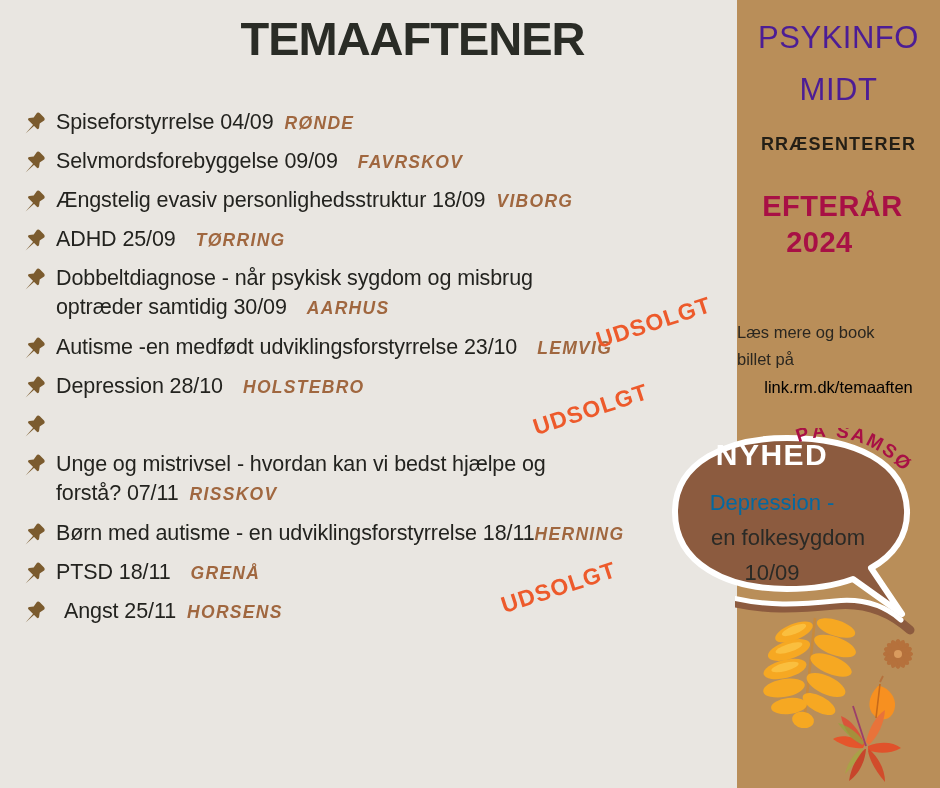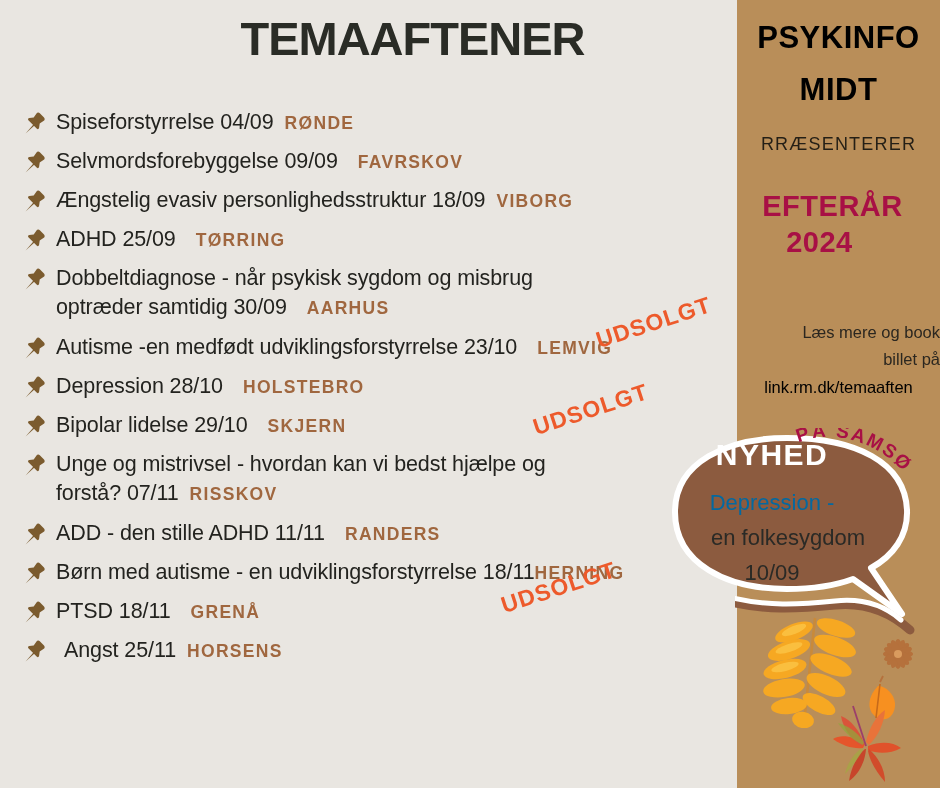--- a/index.html
+++ b/index.html
@@ -19,44 +19,44 @@
   
   #side-panel{
     position:absolute;
     left:737px;top:0;
     width:203px;height:788px;
     background:#B98E59;
   }
   .side-brand{
     position:absolute;left:0;width:203px;
     text-align:center;
-    color:#000000;
-    font-weight:bold;
+    color:#4c1d95;
+    font-weight:normal;
     letter-spacing:.5px;
     line-height:1.05;
   }
   #brand-line1{top:22px;font-size:31px;}
   #brand-line2{top:74px;font-size:31px;}
   #presenterer{
     position:absolute;left:0;top:134px;width:203px;
     text-align:center;color:#241F16;
-    font-size:18px;font-weight:normal;letter-spacing:1.2px;
+    font-size:18px;font-weight:bold;letter-spacing:1.2px;
   }
   #season{
     position:absolute;left:0;top:190px;width:191px;
     text-align:center;color:#A81045;
     font-size:29px;font-weight:bold;letter-spacing:.5px;
   }
   #season-year{
     position:absolute;left:0;top:226px;width:165px;
     text-align:center;color:#A81045;
     font-size:29px;font-weight:bold;letter-spacing:.5px;
   }
   #booking-line1,#booking-line2{
-    position:absolute;left:0;width:203px;text-align:right;
+    position:absolute;left:0;width:203px;text-align:left;
     color:#2B2720;font-size:16.5px;
   }
   #booking-line1{top:323px;}
   #booking-line2{top:350px;}
   #booking-url{
     position:absolute;left:0;top:378px;width:203px;
     text-align:center;color:#000000;font-size:16.5px;
   }
 
   
@@ -97,20 +97,21 @@
     letter-spacing:-.1px;
     white-space:nowrap;
   }
   .event-text.wrap{white-space:normal;}
   .city{
     color:#A0673F;
     font-size:17.5px;
     letter-spacing:1.3px;
     font-weight:bold;
     margin-left:11px;
+    font-style:italic;
   }
   .city.tight{margin-left:20px;}
   .city.gap-lg{margin-left:20px;}
 
   
   .udsolgt{
     position:absolute;
     color:#ED5A2B;
     font-size:23px;
     font-weight:bold;
@@ -287,52 +288,36 @@
 
     <div class="event-row">
       <span class="pin-icon">
         <svg width="26" height="26" viewBox="0 0 26 26">
             <g fill="#7B5B2E">
               <path d="M17.8 3.2c-1.1-1.1-2.6-.8-3.3.2l-2.8 4.1-4.3.6c-1.2.2-1.8 1.3-1 2.2l8.5 8.5c.9.8 2 .2 2.2-1l.6-4.3 4.1-2.8c1-.7 1.3-2.2.2-3.3z"></path>
               <path d="M11.4 14.6 3.6 23.4l8.8-7.8z"></path>
             </g>
           </svg>
       </span>
-      <span class="event-text">
-        <span>Bipolar lidelse 29/10</span><span class="city gap-lg">SKJERN</span>
-      </span>
     </div>
 
     <div class="event-row" style="min-height:60px;">
       <span class="pin-icon">
         <svg width="26" height="26" viewBox="0 0 26 26">
             <g fill="#7B5B2E">
               <path d="M17.8 3.2c-1.1-1.1-2.6-.8-3.3.2l-2.8 4.1-4.3.6c-1.2.2-1.8 1.3-1 2.2l8.5 8.5c.9.8 2 .2 2.2-1l.6-4.3 4.1-2.8c1-.7 1.3-2.2.2-3.3z"></path>
               <path d="M11.4 14.6 3.6 23.4l8.8-7.8z"></path>
             </g>
           </svg>
       </span>
       <span class="event-text wrap" style="max-width:540px">
         <span>Unge og mistrivsel - hvordan kan vi bedst hjælpe og forstå? 07/11</span><span class="city">RISSKOV</span>
       </span>
     </div>
 
-    <div class="event-row">
-      <span class="pin-icon">
-        <svg width="26" height="26" viewBox="0 0 26 26">
-            <g fill="#7B5B2E">
-              <path d="M17.8 3.2c-1.1-1.1-2.6-.8-3.3.2l-2.8 4.1-4.3.6c-1.2.2-1.8 1.3-1 2.2l8.5 8.5c.9.8 2 .2 2.2-1l.6-4.3 4.1-2.8c1-.7 1.3-2.2.2-3.3z"></path>
-              <path d="M11.4 14.6 3.6 23.4l8.8-7.8z"></path>
-            </g>
-          </svg>
-      </span>
-      <span class="event-text">
-        <span>ADD - den stille ADHD 11/11</span><span class="city gap-lg">RANDERS</span>
-      </span>
-    </div>
 
     <div class="event-row">
       <span class="pin-icon">
         <svg width="26" height="26" viewBox="0 0 26 26">
             <g fill="#7B5B2E">
               <path d="M17.8 3.2c-1.1-1.1-2.6-.8-3.3.2l-2.8 4.1-4.3.6c-1.2.2-1.8 1.3-1 2.2l8.5 8.5c.9.8 2 .2 2.2-1l.6-4.3 4.1-2.8c1-.7 1.3-2.2.2-3.3z"></path>
               <path d="M11.4 14.6 3.6 23.4l8.8-7.8z"></path>
             </g>
           </svg>
       </span>

